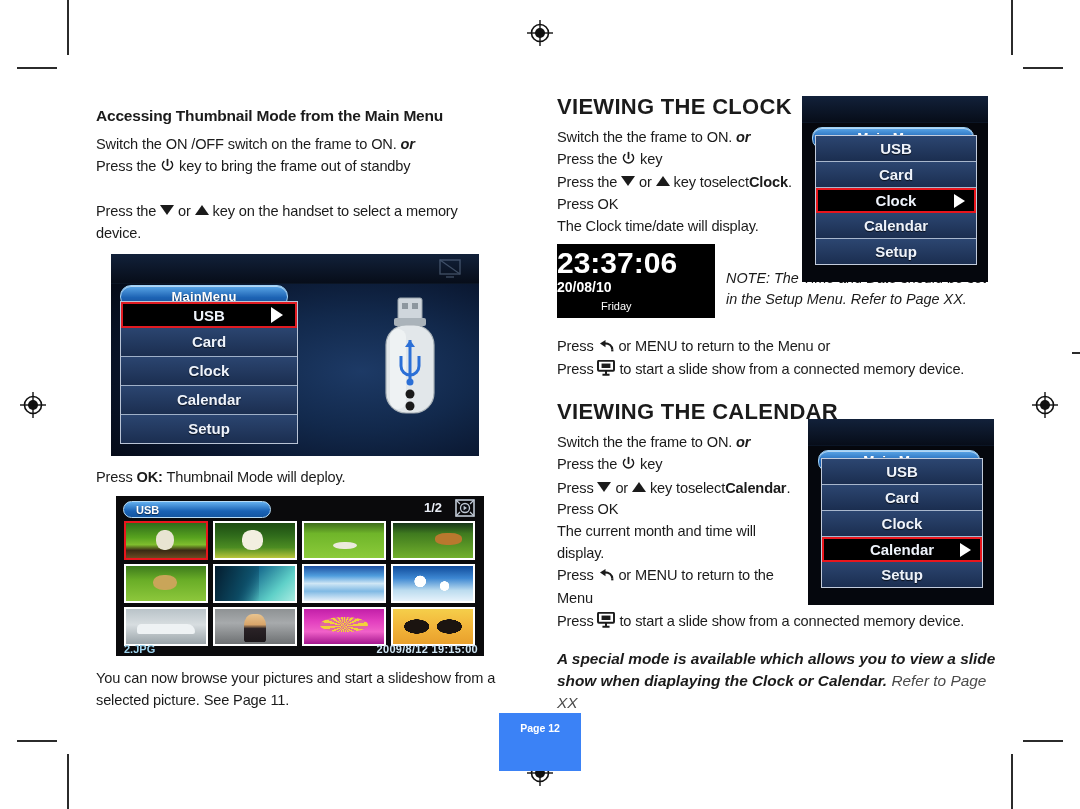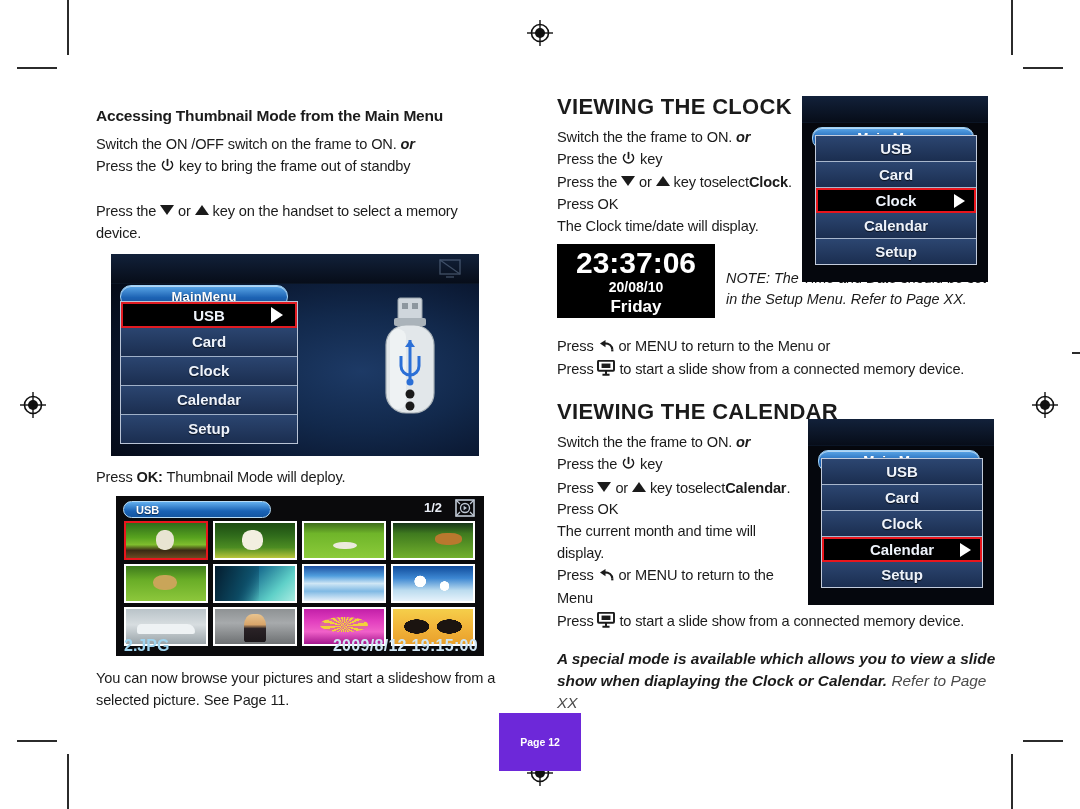--- a/index.html
+++ b/index.html
@@ -194,30 +194,29 @@
     border-top: 7px solid transparent;
     border-bottom: 7px solid transparent;
     border-left: 11px solid #ffffff;
   }
 
   
   .clock-box {
     width: 158px; height: 74px;
     background: #000000;
     color: #ffffff;
-    text-align: center;
     padding-top: 3px;
     box-sizing: border-box;
   }
   .clock-time {
     font-size: 30px; font-weight: bold; line-height: 31px;
     letter-spacing: 0px;
   }
   .clock-date { font-size: 14px; font-weight: bold; line-height: 19px; }
-  .clock-day  { font-size: 17px; font-weight: bold; line-height: 19px; }
+  .clock-day  { font-size: 11px; font-weight: normal; line-height: 19px; margin-left: 44px; }
 
   
   .thumbs {
     width: 368px; height: 160px;
     background: #0a0a0c;
     position: relative;
     margin: 8px 0 0 20px;
   }
   .thumb-pill {
     position: absolute; left: 7px; top: 5px;
@@ -243,21 +242,21 @@
     display: grid;
     grid-template-columns: repeat(4, 84px);
     grid-template-rows: repeat(3, 39px);
     gap: 4px 5px;
   }
   .cell { border: 2px solid #ffffff; box-sizing: border-box; overflow: hidden; position: relative; }
   .cell.sel { border-color: #e8161d; }
   .status {
     position: absolute; left: 8px; bottom: 1px; right: 6px;
     display: flex; justify-content: space-between;
-    color: #9fd4ef; font-size: 16px; font-weight: bold;
+    color: #9fd4ef; font-size: 11px; font-weight: bold;
   }
   .status .ts { color: #cfe6f5; letter-spacing: .3px; }
 
   
   .t1 { background: linear-gradient(180deg,#2e6b1a 0%, #58a31f 42%, #7fbd2e 62%, #3a2a14 78%, #6b4a22 100%); }
   .t1::after{content:"";position:absolute;left:38%;top:18%;width:22%;height:58%;border-radius:45%;background:#e8e4d2;}
   .t2 { background: linear-gradient(180deg,#1d4c12 0%, #2f6a1b 35%, #4c8c22 70%, #b8c53a 100%); }
   .t2::after{content:"";position:absolute;left:34%;top:20%;width:26%;height:55%;border-radius:45%;background:#f2efe0;}
   .t3 { background: linear-gradient(180deg,#3f6e1c 0%, #6fb52a 30%, #8ccb3a 100%); }
   .t3::after{content:"";position:absolute;left:36%;top:52%;width:30%;height:22%;border-radius:45%;background:#eceadd;}
@@ -279,26 +278,26 @@
   .t12 { background: linear-gradient(180deg,#f5cf4a 0%, #f2b53a 50%, #e8a02c 100%); }
   .t12::after{content:"";position:absolute;left:8%;top:18%;width:84%;height:62%;background:
       radial-gradient(ellipse 26% 48% at 26% 50%, #1b1410 0 70%, transparent 72%),
       radial-gradient(ellipse 26% 48% at 74% 50%, #1b1410 0 70%, transparent 72%);}
 
   
   .footer-box {
     position: absolute;
     left: 499px; top: 713px;
     width: 82px; height: 58px;
-    background: #6d28d9;
+    background: #3b82f6;
     color: #ffffff;
     font-size: 10.5px;
     font-weight: bold;
     text-align: center;
-    padding-top: 23px;
+    padding-top: 9px;
     box-sizing: border-box;
   }
 </style>
 </head>
 <body>
 
 <div class="cropmark" style="left:67px;top:0;width:2px;height:55px;"></div>
 <div class="cropmark" style="left:17px;top:67px;width:40px;height:2px;"></div>
 <div class="cropmark" style="left:1011px;top:0;width:2px;height:55px;"></div>
 <div class="cropmark" style="left:1023px;top:67px;width:40px;height:2px;"></div>

